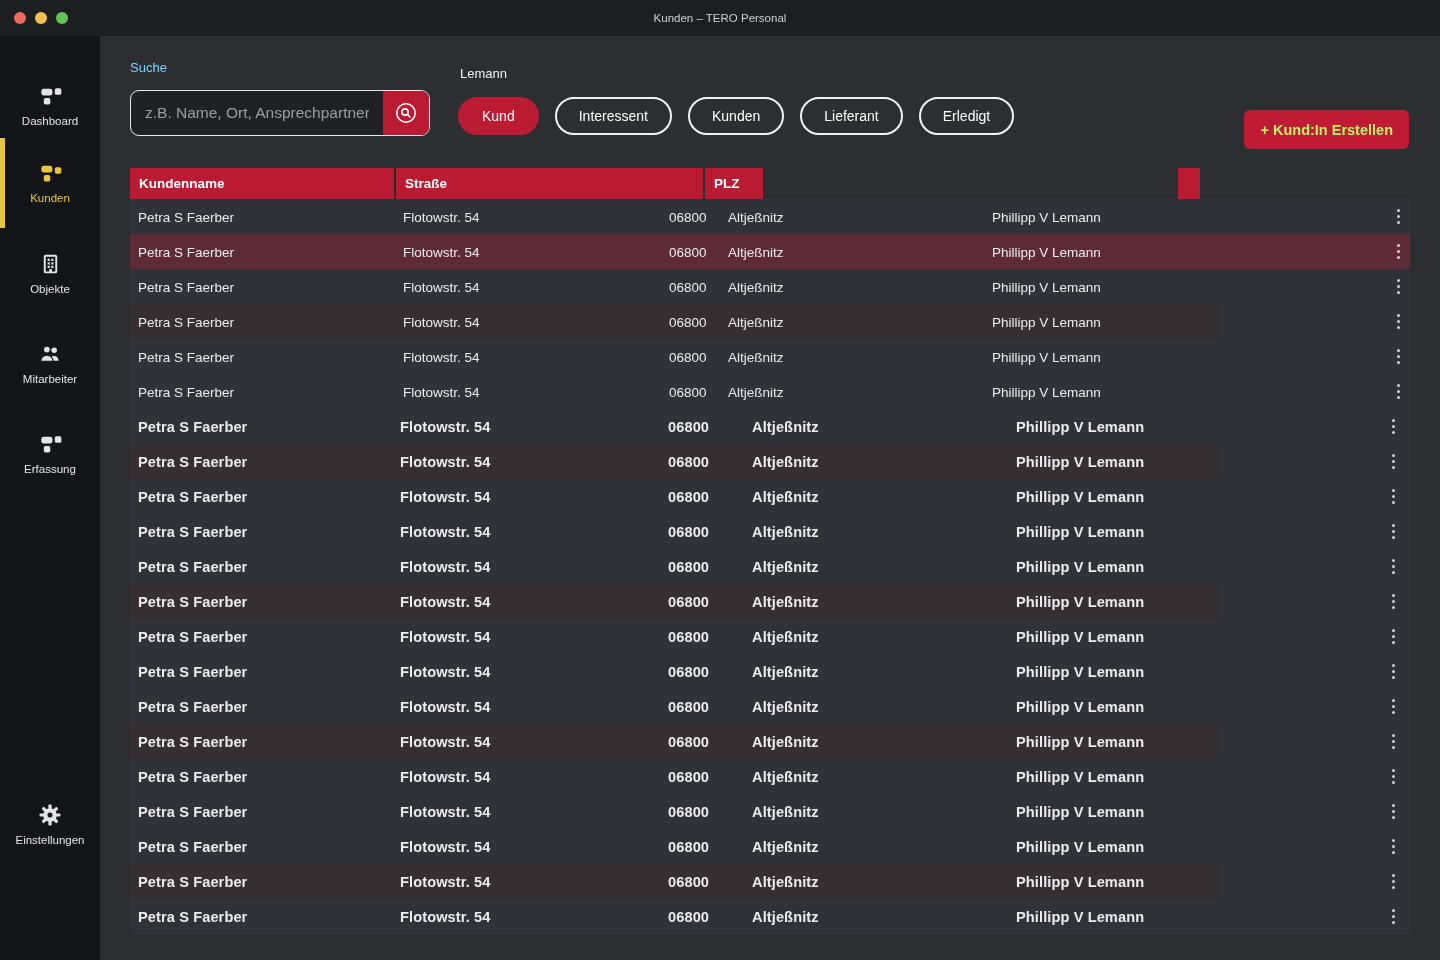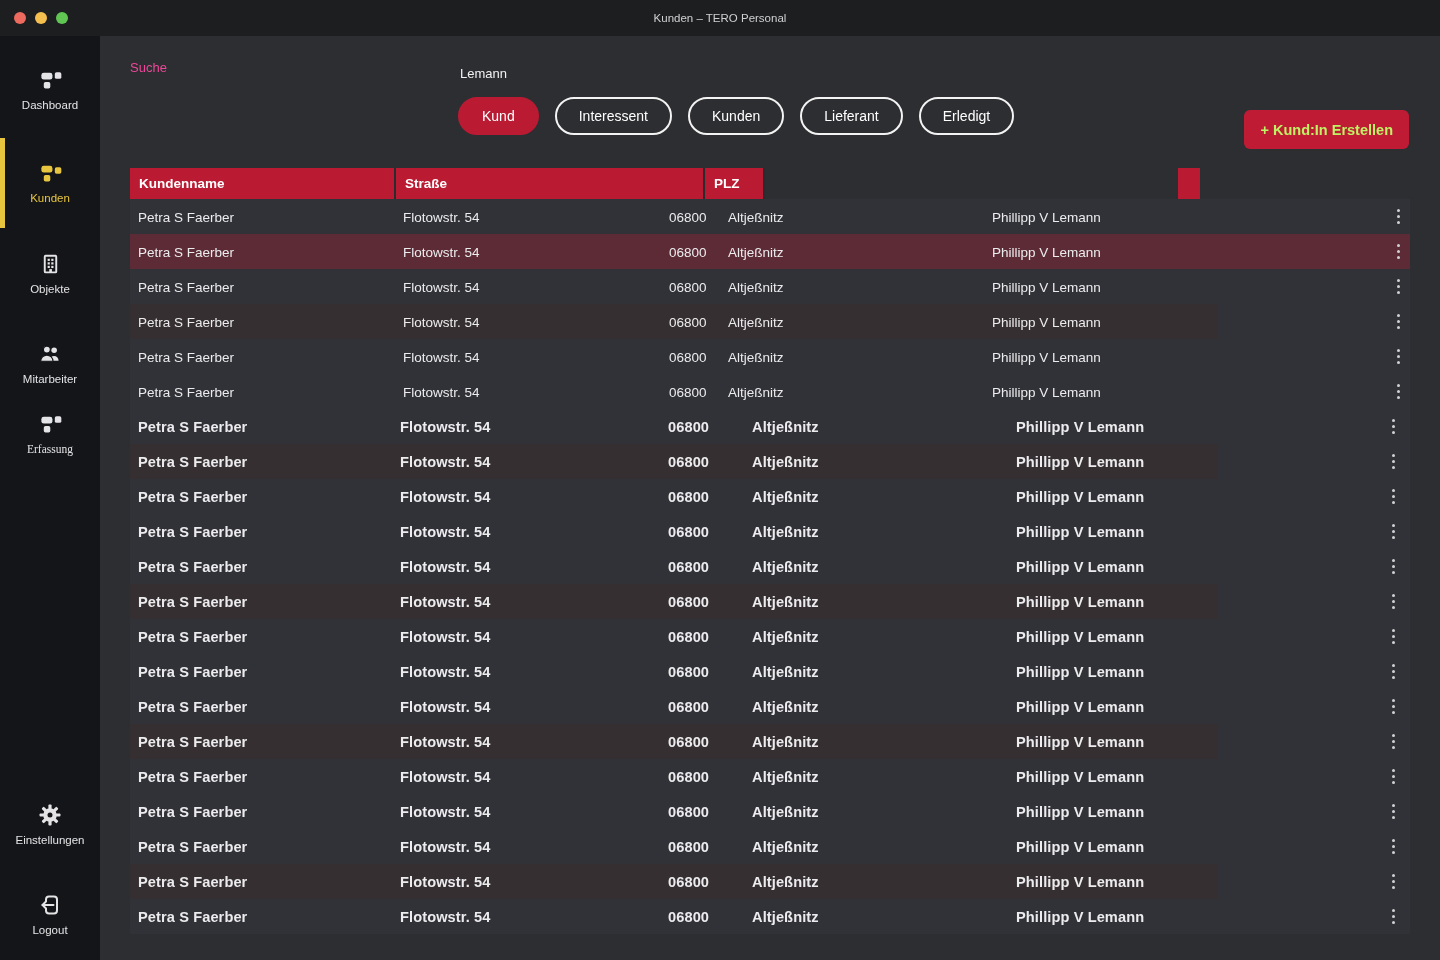--- a/index.html
+++ b/index.html
@@ -32,21 +32,21 @@
   .side-item{position:absolute;left:0;width:100px;display:flex;flex-direction:column;align-items:center;
     justify-content:center;gap:7px;color:#e4e4e6;cursor:pointer;}
   .side-item .lbl{font-size:11.5px;white-space:nowrap;}
   .side-item svg{display:block;}
   .side-item.active{color:var(--yellow);}
   .side-item.active .bar{position:absolute;left:0;top:0;width:5px;height:100%;background:var(--yellow);}
 
   
   .main{position:absolute;left:100px;top:36px;width:1340px;height:924px;background:var(--content);}
 
-  .search-label{position:absolute;left:30px;top:24px;font-size:13px;color:#ec4899;}
+  .search-label{position:absolute;left:30px;top:24px;font-size:13px;color:#7dd3fc;}
   .search-box{position:absolute;left:30px;top:54px;width:300px;height:46px;border:1.5px solid #e9ebee;
     border-radius:9px;overflow:hidden;display:flex;background:#202124;}
   .search-box input{flex:1;background:transparent;border:none;outline:none;color:#e8e8e8;
     font-size:15.5px;padding:0 14px;font-family:"Liberation Sans",sans-serif;}
   .search-box input::placeholder{color:#9d9da1;}
   .search-btn{width:46px;height:100%;background:var(--accent);border:none;cursor:pointer;
     display:flex;align-items:center;justify-content:center;}
 
   .filter-label{position:absolute;left:360px;top:30px;font-size:13px;color:#f2f2f2;}
   .pills{position:absolute;left:358px;top:61px;display:flex;gap:16px;}
@@ -91,21 +91,21 @@
   <div class="lights">
     <span class="light red"></span>
     <span class="light yellow"></span>
     <span class="light green"></span>
   </div>
   <span class="title">Kunden – TERO Personal</span>
 </div>
 
 <nav class="sidebar">
 
-  <div class="side-item" style="top:12px;height:84px;">
+  <div class="side-item" style="top:28px;height:84px;">
     <svg width="23" height="23" viewBox="0 0 24 24">
       <rect x="2.5" y="4" width="11.5" height="7" rx="2.5" fill="currentColor"></rect>
       <rect x="16.5" y="3.5" width="6.8" height="6.8" rx="1.8" fill="currentColor"></rect>
       <rect x="5" y="13.5" width="6.8" height="6.8" rx="1.8" fill="currentColor"></rect>
     </svg>
     <span class="lbl">Dashboard</span>
   </div>
 
   <div class="side-item active" style="top:102px;height:90px;">
     <span class="bar"></span>
@@ -134,21 +134,21 @@
   <div class="side-item" style="top:286px;height:84px;">
     <svg width="25" height="23" viewBox="0 0 26 24">
       <circle cx="16.8" cy="7.6" r="2.9" fill="currentColor"></circle>
       <path d="M12.2 18.5c0-2.9 2.1-5 4.6-5s4.6 2.1 4.6 5z" fill="currentColor"></path>
       <circle cx="9.2" cy="6.8" r="3.6" fill="currentColor" stroke="#141519" stroke-width="1.2"></circle>
       <path d="M2.8 19c0-3.6 2.9-6.4 6.4-6.4s6.4 2.8 6.4 6.4z" fill="currentColor" stroke="#141519" stroke-width="1.2"></path>
     </svg>
     <span class="lbl">Mitarbeiter</span>
   </div>
 
-  <div class="side-item" style="top:356px;height:84px;font-family:Liberation Serif, serif;">
+  <div class="side-item" style="top:376px;height:84px;">
     <svg width="23" height="23" viewBox="0 0 24 24">
       <rect x="2.5" y="4" width="11.5" height="7" rx="2.5" fill="currentColor"></rect>
       <rect x="16.5" y="3.5" width="6.8" height="6.8" rx="1.8" fill="currentColor"></rect>
       <rect x="5" y="13.5" width="6.8" height="6.8" rx="1.8" fill="currentColor"></rect>
     </svg>
     <span class="lbl">Erfassung</span>
   </div>
 
 
   <div class="side-item" style="top:746px;height:84px;">
@@ -161,34 +161,35 @@
         <rect x="10.4" y="1.5" width="3.2" height="5" rx="1" transform="rotate(45 12 12)"></rect>
         <rect x="10.4" y="17.5" width="3.2" height="5" rx="1" transform="rotate(45 12 12)"></rect>
         <rect x="1.5" y="10.4" width="5" height="3.2" rx="1" transform="rotate(45 12 12)"></rect>
         <rect x="17.5" y="10.4" width="5" height="3.2" rx="1" transform="rotate(45 12 12)"></rect>
         <path d="M12 5.2a6.8 6.8 0 1 0 0 13.6 6.8 6.8 0 0 0 0-13.6zm0 9.3a2.5 2.5 0 1 1 0-5 2.5 2.5 0 0 1 0 5z" fill-rule="evenodd"></path>
       </g>
     </svg>
     <span class="lbl">Einstellungen</span>
   </div>
 
-  <div class="side-item" style="top:836px;height:84px;">
-    <svg width="24" height="24" viewBox="0 0 24 24">
-      <rect x="8" y="3.5" width="11" height="17" rx="3" fill="none" stroke="currentColor" stroke-width="2"></rect>
-      <line x1="8" y1="8.8" x2="8" y2="15.2" stroke="#141519" stroke-width="4"></line>
-      <line x1="15.5" y1="12" x2="4.5" y2="12" stroke="currentColor" stroke-width="2" stroke-linecap="round"></line>
-      <polyline points="8,8.5 4.5,12 8,15.5" fill="none" stroke="currentColor" stroke-width="2" stroke-linecap="round" stroke-linejoin="round"></polyline>
-    </svg>
-    <span class="lbl">Logout</span>
-  </div>
 </nav>
 
 <main class="main">
 
   <div class="search-label">Suche</div>
+  <div class="search-box">
+    <input type="text" placeholder="z.B. Name, Ort, Ansprechpartner" style="">
+    <button class="search-btn">
+      <svg width="26" height="26" viewBox="0 0 26 26">
+        <circle cx="13" cy="13" r="9.2" fill="none" stroke="#fff" stroke-width="1.6"></circle>
+        <circle cx="12" cy="12" r="3.1" fill="none" stroke="#fff" stroke-width="1.6"></circle>
+        <line x1="14.4" y1="14.4" x2="17" y2="17" stroke="#fff" stroke-width="1.6" stroke-linecap="round"></line>
+      </svg>
+    </button>
+  </div>
 
   <div class="filter-label">Lemann</div>
   <div class="pills">
     <button class="pill active">Kund</button>
     <button class="pill">Interessent</button>
     <button class="pill">Kunden</button>
     <button class="pill">Lieferant</button>
     <button class="pill">Erledigt</button>
   </div>
 

